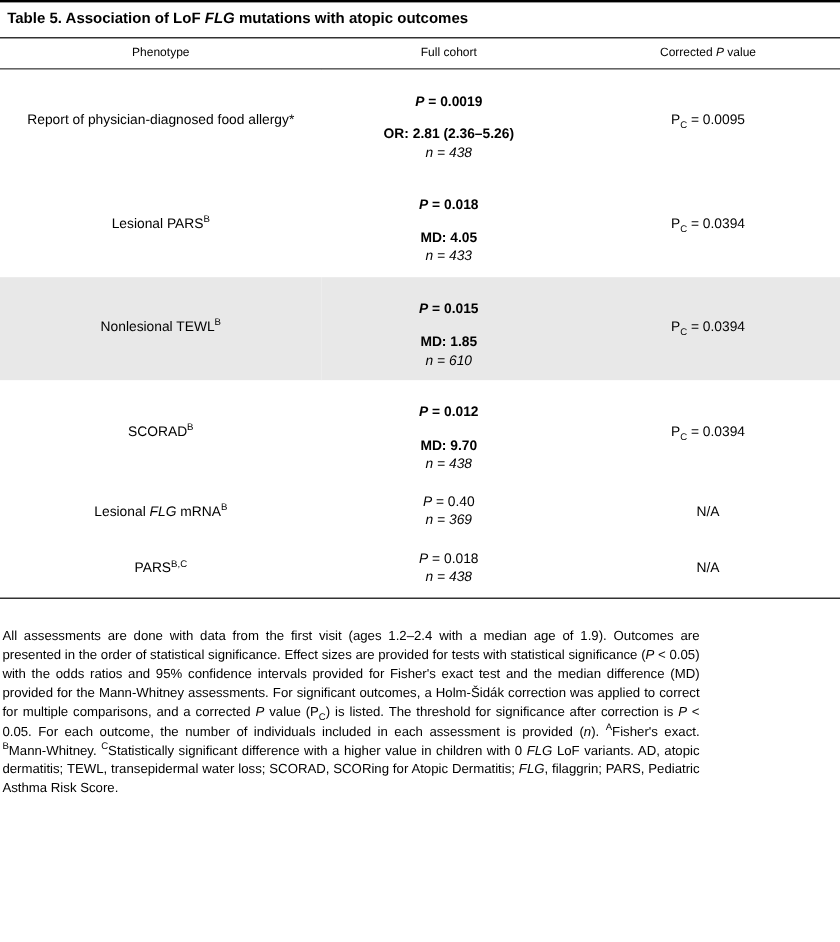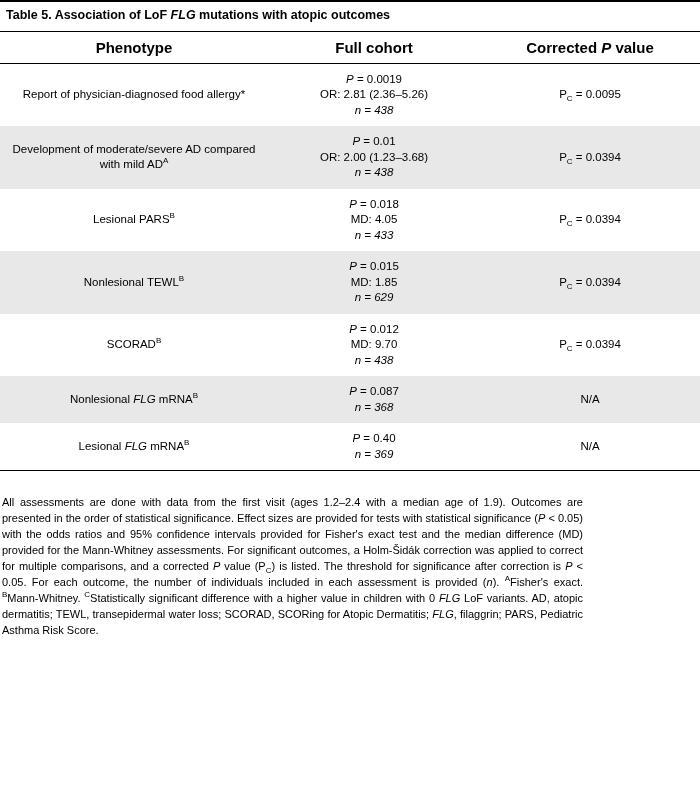--- a/index.html
+++ b/index.html
@@ -41,37 +41,37 @@
   table.maintable {
     width: 700px;
     border-collapse: collapse;
     table-layout: fixed;
   }
   table.maintable col.c1 { width: 268px; }
   table.maintable col.c2 { width: 212px; }
   table.maintable col.c3 { width: 220px; }
 
   table.maintable th {
-    font-size: 15px;
-    font-weight: bold;
+    font-size: 10px;
+    font-weight: normal;
     text-align: center;
     padding: 7px 4px 7px 4px;
     margin-top: 38px;
   }
   table.maintable td {
     font-size: 11.5px;
     text-align: center;
     padding: 8px 6px 8px 6px;
     vertical-align: middle;
     line-height: 1.35;
   }
   tr.shaded td { background: #e8e8e8; }
   tr.plain td { background: #ffffff; }
   .ital { font-style: italic; }
-  .bold { font-weight: normal; }
+  .bold { font-weight: bold; margin-top: 12px; }
   sup { font-size: 8px; vertical-align: super; line-height: 0; }
   .sub { font-size: 8px; vertical-align: sub; line-height: 0; }
 
   .cellline { display: block; }
 
   .footnote {
     font-size: 11px;
     line-height: 1.45;
     padding: 24px 4px 0 2px;
     text-align: justify;
@@ -118,79 +118,70 @@
       <tr class="plain">
         <td>Report of physician-diagnosed food allergy*</td>
         <td>
           <span class="cellline bold"><span class="ital">P</span><span> = 0.0019</span></span>
           <span class="cellline bold">OR: 2.81 (2.36–5.26)</span>
           <span class="cellline ital">n = 438</span>
         </td>
         <td>P<span class="sub">C</span> = 0.0095</td>
       </tr>
 
-      <tr class="shaded">
-        <td><span>Development of moderate/severe AD compared with mild AD</span><sup>A</sup></td>
-        <td>
-          <span class="cellline bold"><span class="ital">P</span> = 0.01</span>
-          <span class="cellline bold">OR: 2.00 (1.23–3.68)</span>
-          <span class="cellline ital">n = 438</span>
-        </td>
-        <td>P<span class="sub">C</span> = 0.0394</td>
-      </tr>
 
       <tr class="plain">
         <td><span>Lesional PARS</span><sup>B</sup></td>
         <td>
           <span class="cellline bold"><span class="ital">P</span> = 0.018</span>
           <span class="cellline bold">MD: 4.05</span>
           <span class="cellline ital">n = 433</span>
         </td>
         <td>P<span class="sub">C</span> = 0.0394</td>
       </tr>
 
       <tr class="shaded">
         <td><span>Nonlesional TEWL</span><sup>B</sup></td>
         <td>
           <span class="cellline bold"><span class="ital">P</span> = 0.015</span>
           <span class="cellline bold">MD: 1.85</span>
-          <span class="cellline ital">n = 629</span>
+          <span class="cellline ital">n = 610</span>
         </td>
         <td>P<span class="sub">C</span> = 0.0394</td>
       </tr>
 
       <tr class="plain">
         <td><span>SCORAD</span><sup>B</sup></td>
         <td>
           <span class="cellline bold"><span class="ital">P</span> = 0.012</span>
           <span class="cellline bold">MD: 9.70</span>
           <span class="cellline ital">n = 438</span>
         </td>
         <td>P<span class="sub">C</span> = 0.0394</td>
       </tr>
 
-      <tr class="shaded">
-        <td><span>Nonlesional </span><span class="ital">FLG</span><span> mRNA</span><sup>B</sup></td>
-        <td>
-          <span class="cellline"><span class="ital">P</span> = 0.087</span>
-          <span class="cellline ital">n = 368</span>
-        </td>
-        <td>N/A</td>
-      </tr>
 
       <tr class="plain">
         <td><span>Lesional </span><span class="ital">FLG</span><span> mRNA</span><sup>B</sup></td>
         <td>
           <span class="cellline"><span class="ital">P</span> = 0.40</span>
           <span class="cellline ital">n = 369</span>
         </td>
         <td>N/A</td>
       </tr>
 
 
+      <tr class="plain">
+        <td><span>PARS</span><sup>B,C</sup></td>
+        <td>
+          <span class="cellline"><span class="ital">P</span> = 0.018</span>
+          <span class="cellline ital">n = 438</span>
+        </td>
+        <td>N/A</td>
+      </tr>
 
 
     </tbody>
   </table>
 
   <div class="rule-thin"></div>
 
   <div class="footnote">
     <span>All assessments are done with data from the first visit (ages 1.2–2.4 with a median age of 1.9). Outcomes are presented in the order of statistical significance. Effect sizes are provided for tests with statistical significance (</span><span class="ital">P</span><span> &lt; 0.05) with the odds ratios and 95% confidence intervals provided for Fisher's exact test and the median difference (MD) provided for the Mann-Whitney assessments. For significant outcomes, a Holm-Šidák correction was applied to correct for multiple comparisons, and a corrected </span><span class="ital">P</span><span> value (P</span><span class="sub">C</span><span>) is listed. The threshold for significance after correction is </span><span class="ital">P</span><span> &lt; 0.05. For each outcome, the number of individuals included in each assessment is provided (</span><span class="ital">n</span><span>). </span><sup>A</sup><span>Fisher's exact. </span><sup>B</sup><span>Mann-Whitney. </span><sup>C</sup><span>Statistically significant difference with a higher value in children with 0 </span><span class="ital">FLG</span><span> LoF variants. AD, atopic dermatitis; TEWL, transepidermal water loss; SCORAD, SCORing for Atopic Dermatitis; </span><span class="ital">FLG</span><span>, filaggrin; PARS, Pediatric Asthma Risk Score.</span>
   </div>

